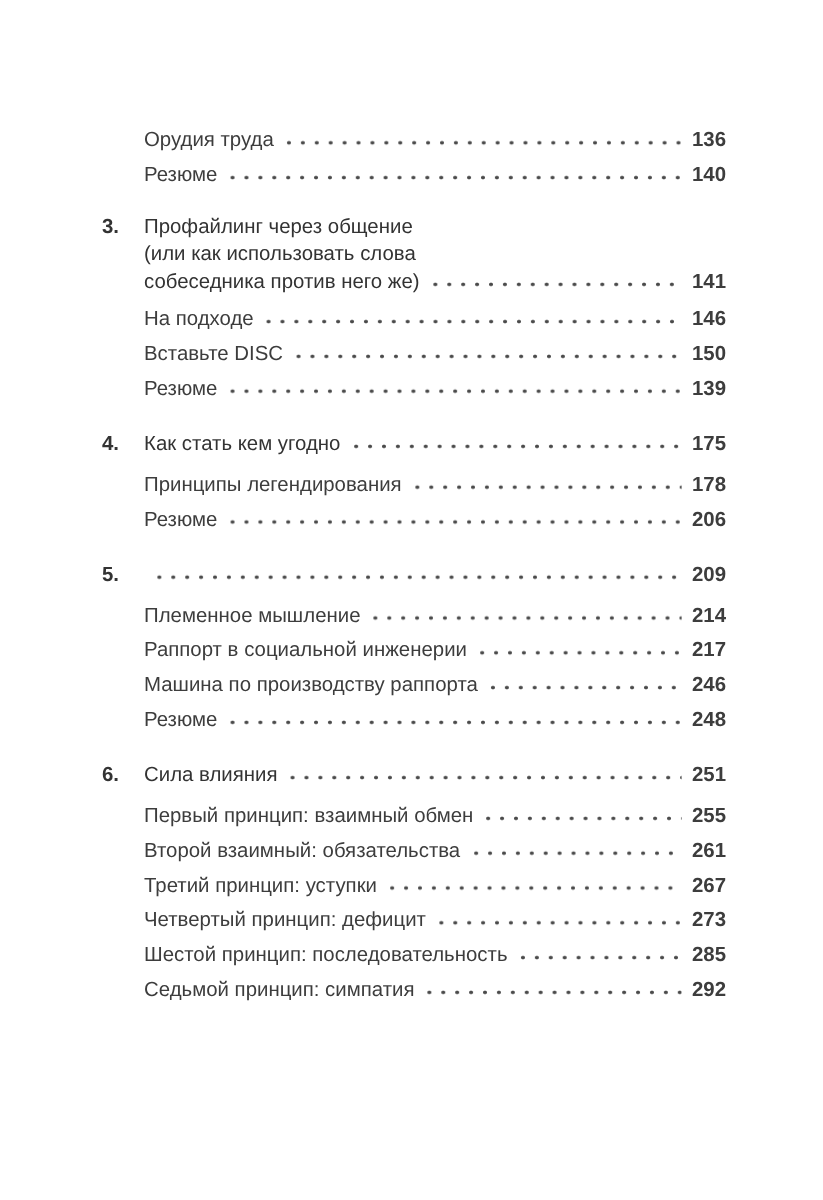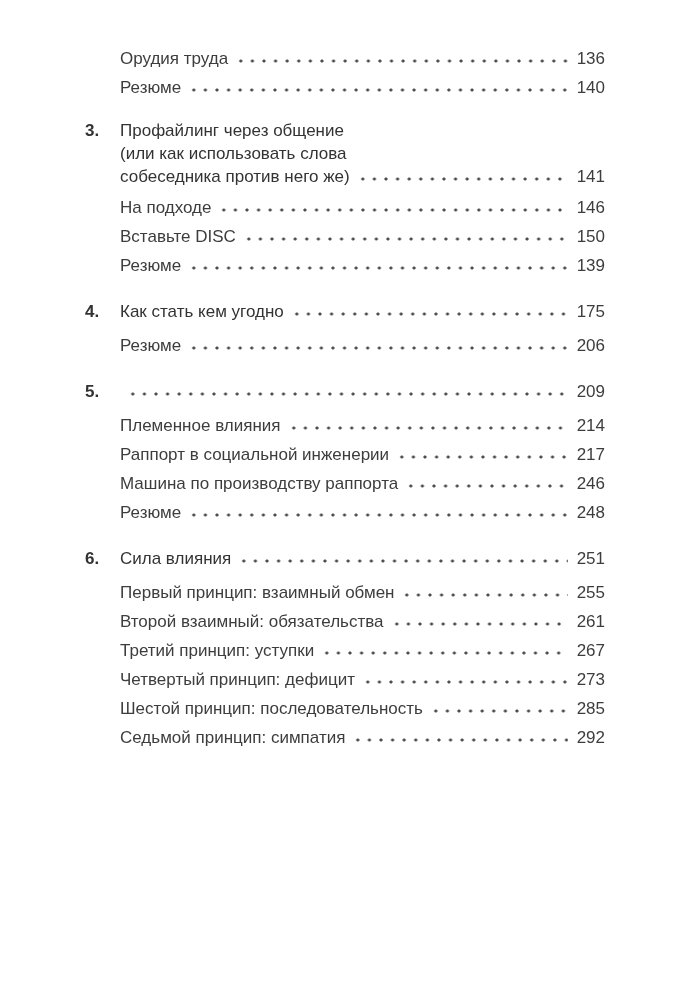--- a/index.html
+++ b/index.html
@@ -4,22 +4,21 @@
 <style>
   * { margin: 0; padding: 0; box-sizing: border-box; }
   html, body { width: 686px; height: 1000px; }
   body {
     background: #ffffff;
     font-family: "Liberation Sans", "DejaVu Sans", sans-serif;
     color: #3d3d3d;
     overflow: hidden;
   }
   .toc {
-    padding: 36px 81px 0 85px;
-    margin-top: 8px;
+    padding: 102px 81px 0 85px;
   }
   .row {
     display: flex;
     align-items: baseline;
     line-height: 29px;
     font-size: 17px;
     white-space: nowrap;
   }
   .row.sub { padding-left: 35px; }
   .num {
@@ -39,20 +38,21 @@
     margin: 0 7px 0 7px;
     background-image: radial-gradient(circle, #4b4b4b 1.35px, transparent 1.75px);
     background-size: 11.6px 4px;
     background-repeat: repeat-x;
     background-position: left bottom 1px;
   }
   .pagenum {
     flex: 0 0 auto;
     min-width: 30px;
     text-align: right;
+    font-weight: bold;
   }
   .chapter-block { margin-top: 17px; margin-bottom: 5px; }
   .chapter-block .row { line-height: 23px; }
   .row.chapter-single { margin-top: 17px; margin-bottom: 5px; }
 </style>
 </head>
 <body>
 
 <div class="toc">
 
@@ -103,35 +103,40 @@
     <span class="pagenum">139</span>
   </div>
 
   <div class="row chapter chapter-single">
     <span class="num">4.</span>
     <span class="label">Как стать кем угодно</span>
     <span class="leader"></span>
     <span class="pagenum">175</span>
   </div>
 
+  <div class="row sub">
+    <span class="label">Принципы легендирования</span>
+    <span class="leader"></span>
+    <span class="pagenum">178</span>
+  </div>
 
   <div class="row sub">
     <span class="label">Резюме</span>
     <span class="leader"></span>
     <span class="pagenum">206</span>
   </div>
 
   <div class="row chapter chapter-single">
     <span class="num">5.</span>
     <span class="leader"></span>
     <span class="pagenum">209</span>
   </div>
 
   <div class="row sub">
-    <span class="label">Племенное влияния</span>
+    <span class="label">Племенное мышление</span>
     <span class="leader"></span>
     <span class="pagenum">214</span>
   </div>
 
   <div class="row sub">
     <span class="label">Раппорт в социальной инженерии</span>
     <span class="leader"></span>
     <span class="pagenum">217</span>
   </div>
 

